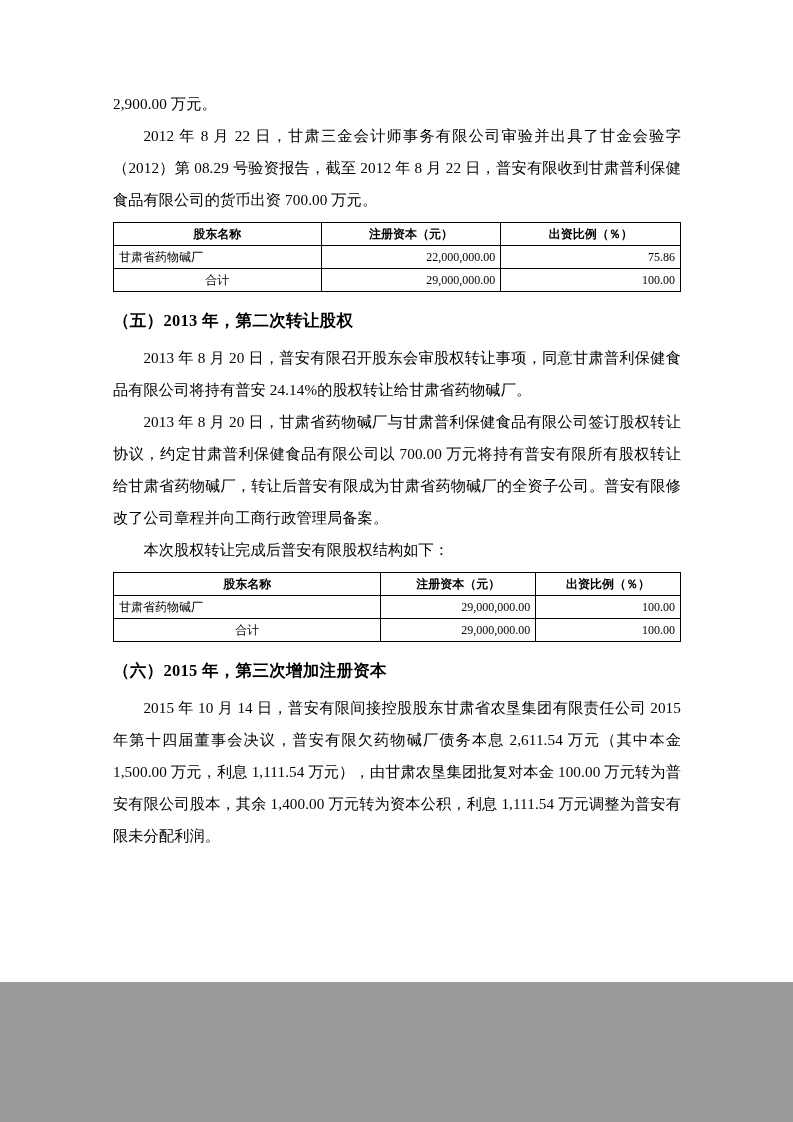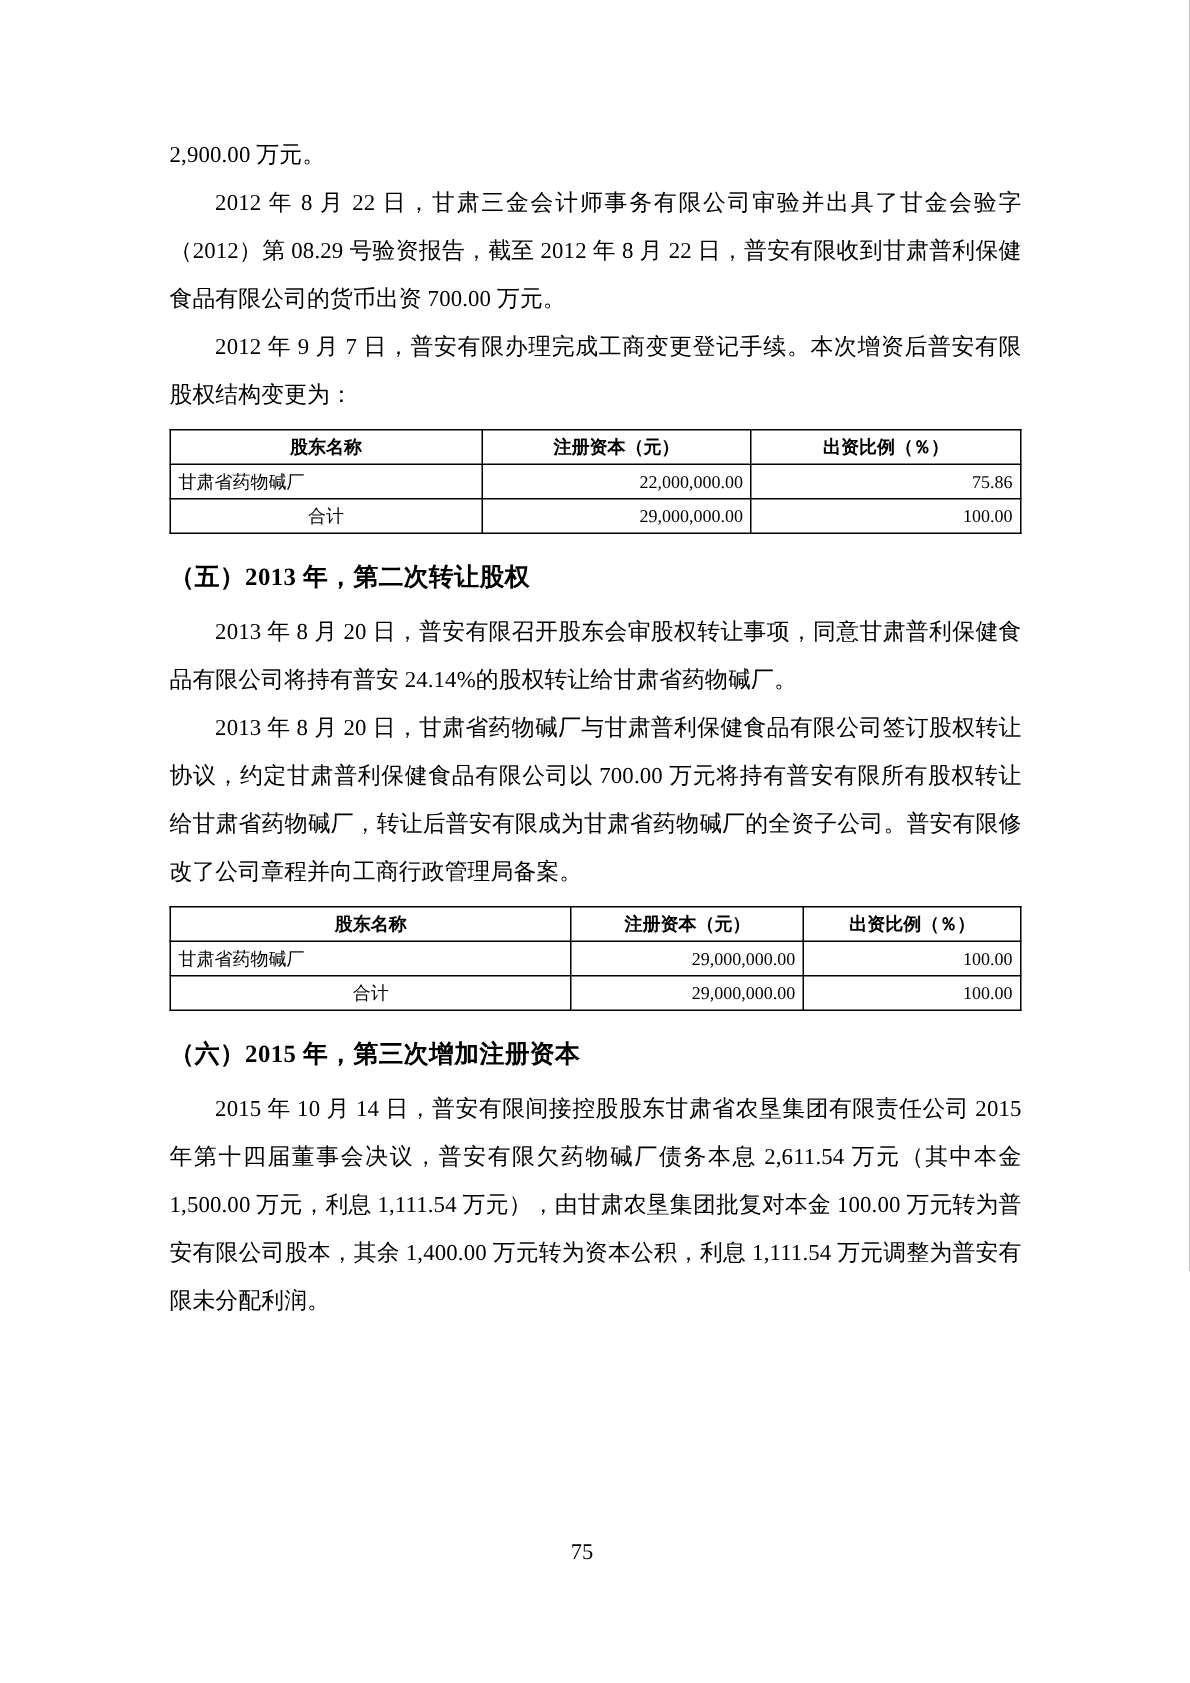--- a/index.html
+++ b/index.html
@@ -2,21 +2,21 @@
 <html><head>
 <meta charset="utf-8">
 <style>
   html, body {
     margin: 0;
     padding: 0;
     background: #9a9a9a;
   }
   .page {
     width: 793px;
-    height: 1122px;
+    height: 982px;
     background: #ffffff;
     margin: 0 auto;
     position: relative;
     box-sizing: border-box;
     font-family: "Liberation Serif", "DejaVu Serif", serif;
     color: #000000;
   }
   .content {
     position: absolute;
     left: 113px;
@@ -94,21 +94,20 @@
   }
 </style>
 </head>
 <body>
 
 <div class="page">
   <div class="content">
 
     <p class="para noindent">2,900.00 万元。</p>
     <p class="para">2012 年 8 月 22 日，甘肃三金会计师事务有限公司审验并出具了甘金会验字（2012）第 08.29 号验资报告，截至 2012 年 8 月 22 日，普安有限收到甘肃普利保健食品有限公司的货币出资 700.00 万元。</p>
-    <p class="para">2012 年 9 月 7 日，普安有限办理完成工商变更登记手续。本次增资后普安有限股权结构变更为：</p>
 
     <table class="doc-table t1">
       <colgroup>
           <col class="c1">
           <col class="c2">
           <col class="c3">
         </colgroup>
       <thead>
         <tr>
           <th>股东名称</th>
@@ -127,20 +126,21 @@
           <td class="num">29,000,000.00</td>
           <td class="num">100.00</td>
         </tr>
       </tbody>
     </table>
 
     <h2 class="heading">（五）2013 年，第二次转让股权</h2>
 
     <p class="para">2013 年 8 月 20 日，普安有限召开股东会审股权转让事项，同意甘肃普利保健食品有限公司将持有普安 24.14%的股权转让给甘肃省药物碱厂。</p>
     <p class="para">2013 年 8 月 20 日，甘肃省药物碱厂与甘肃普利保健食品有限公司签订股权转让协议，约定甘肃普利保健食品有限公司以 700.00 万元将持有普安有限所有股权转让给甘肃省药物碱厂，转让后普安有限成为甘肃省药物碱厂的全资子公司。普安有限修改了公司章程并向工商行政管理局备案。</p>
+    <p class="para">本次股权转让完成后普安有限股权结构如下：</p>
 
     <table class="doc-table t2">
       <colgroup>
           <col class="c1">
           <col class="c2">
           <col class="c3">
         </colgroup>
       <thead>
         <tr>
           <th>股东名称</th>

